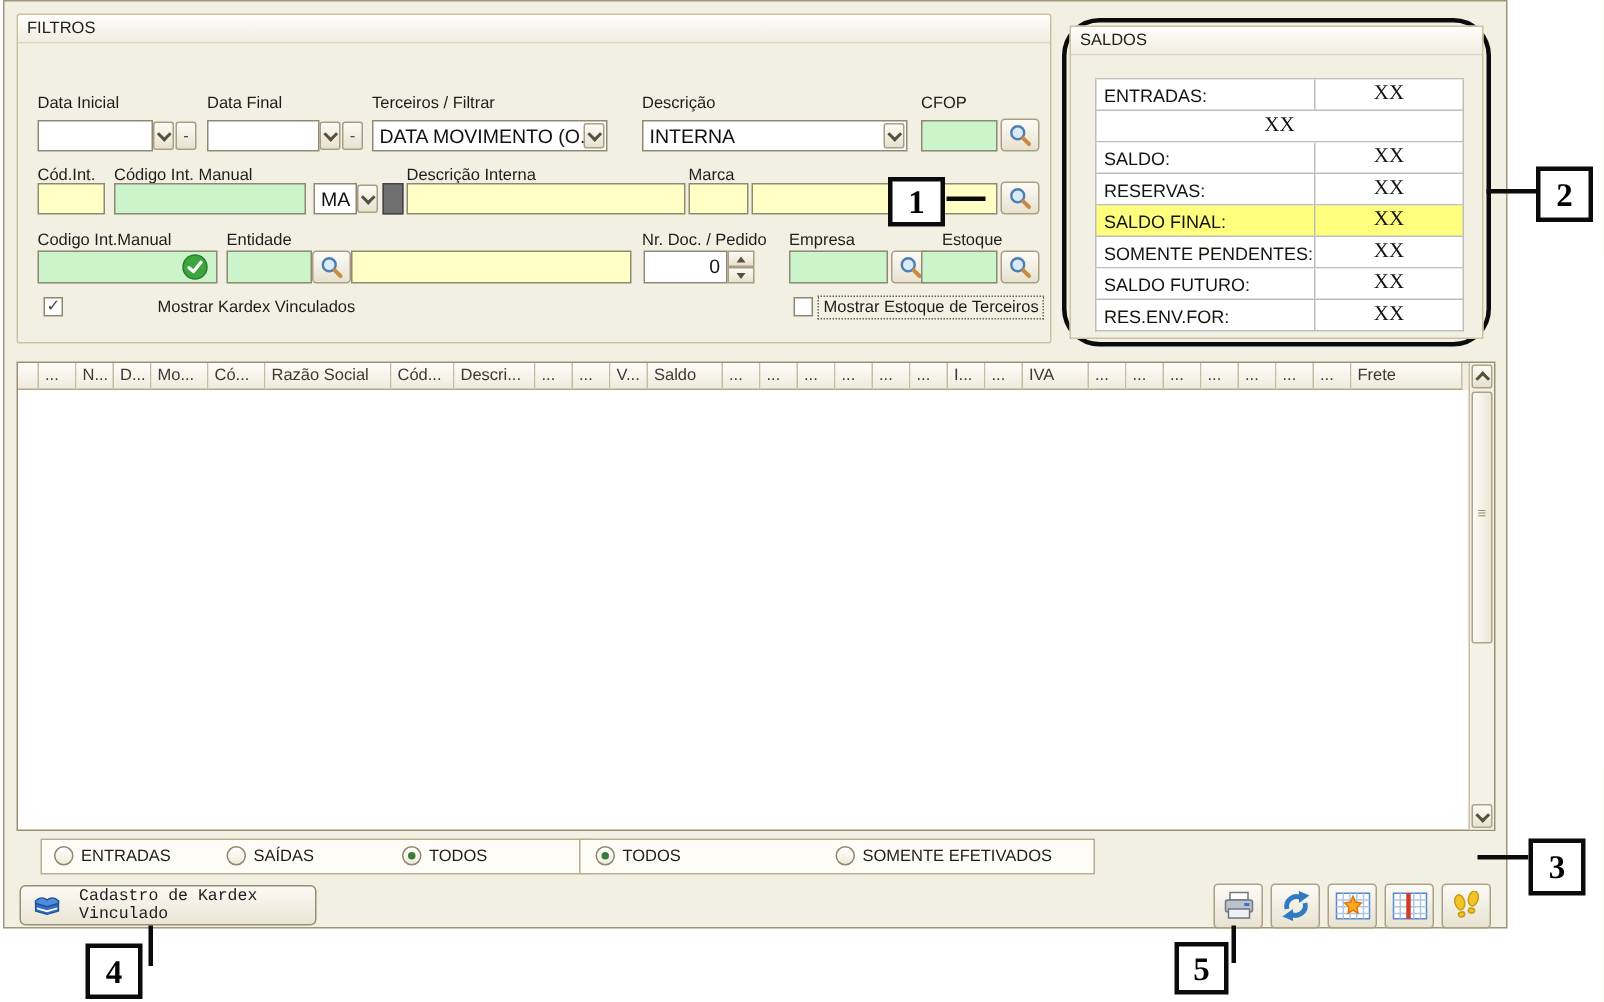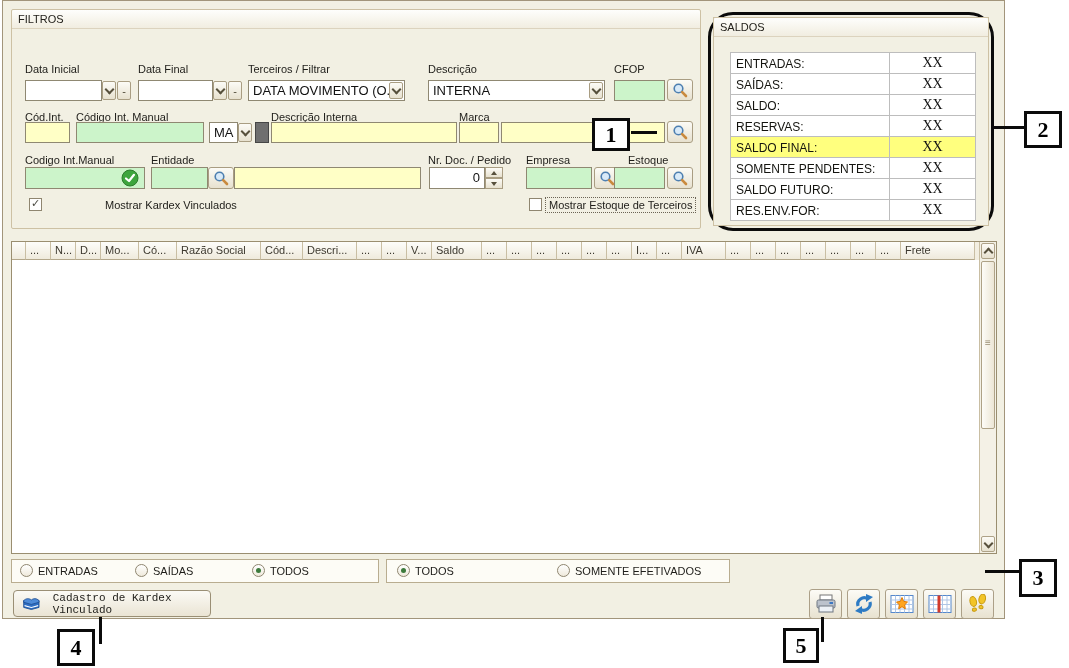--- a/index.html
+++ b/index.html
@@ -36,21 +36,21 @@
   .checkbox.checked::after{content:"\2713";position:absolute;left:1px;top:-2px;font-size:11px;font-weight:bold;color:#4A4A42;}
   .cblabel{position:absolute;font-size:11px;color:#1E1D19;white-space:nowrap;}
   .cblabel.focus{border:1px dotted #6B6455;padding:1px 3px;}
 
   
   .anno{position:absolute;border:3px solid #0B0B0B;box-sizing:border-box;background:transparent;}
   .saldos-gb{position:absolute;left:2px;top:2px;right:2px;bottom:2px;border:1px solid #CDC1A4;background:#F2F0E3;}
   .saldos-table{position:absolute;left:16px;top:34px;width:246px;border-top:1px solid #BDBDBD;}
   .srow{display:flex;height:21px;border:1px solid #BDBDBD;border-top:none;box-sizing:border-box;background:#fff;}
   .srow.hl{background:#FFFF7E;}
-  .srow .sl{width:159px;padding:4px 0 0 5px;font-size:12px;color:#14140F;border-right:1px solid #BDBDBD;box-sizing:border-box;white-space:nowrap;}
+  .srow .sl{width:146px;padding:4px 0 0 5px;font-size:12px;color:#14140F;border-right:1px solid #BDBDBD;box-sizing:border-box;white-space:nowrap;}
   .srow .sv{flex:1;text-align:center;font-family:"Liberation Serif","DejaVu Serif",serif;font-size:14px;padding-top:2px;color:#111;}
 
   
   .grid{position:absolute;left:8px;top:240px;width:986px;height:313px;background:#fff;border:1px solid #9A8E70;box-sizing:border-box;}
   .ghead{position:absolute;left:0;top:0;right:17px;height:18px;display:flex;overflow:hidden;background:#F2EEE1;}
   .gcol{flex:0 0 auto;height:18px;box-sizing:border-box;border-right:1px solid #C9BEA3;border-bottom:1px solid #B3A78B;background:linear-gradient(#FDFDFA,#EFEADC);font-size:11px;color:#3D392F;padding:2px 3px 0 4px;white-space:nowrap;overflow:hidden;}
   .vsb{position:absolute;right:0;top:0;bottom:0;width:17px;background:#F4F1E6;border-left:1px solid #C9BEA3;box-sizing:border-box;}
   .sbtn{position:absolute;left:1px;width:14px;height:16px;border:1px solid #AEA287;border-radius:2px;background:linear-gradient(#FCFBF6,#E7E1CF);display:flex;align-items:center;justify-content:center;box-sizing:border-box;}
   .thumb{position:absolute;left:1px;top:19px;width:14px;height:168px;border:1px solid #AEA287;border-radius:2px;background:linear-gradient(90deg,#FDFCF8,#ECE6D5);box-sizing:border-box;}
   .thumb::after{content:"\2261";position:absolute;left:3px;top:75px;font-size:10px;color:#998D72;}
@@ -224,21 +224,20 @@
 
   <div class="anno" style="left:705px;top:11px;width:286px;height:219px;border-radius:25px;">
     <div class="saldos-gb">
       <div class="gb-header">SALDOS</div>
       <div class="saldos-table">
           <div class="srow">
             <div class="sl">ENTRADAS:</div>
             <div class="sv">XX</div>
           </div>
           <div class="srow">
-            <div class="sl">SAÍDAS:</div>
             <div class="sv">XX</div>
           </div>
           <div class="srow">
             <div class="sl">SALDO:</div>
             <div class="sv">XX</div>
           </div>
           <div class="srow">
             <div class="sl">RESERVAS:</div>
             <div class="sv">XX</div>
           </div>
@@ -299,21 +298,21 @@
       <div class="sbtn" style="top:1px;">
           <span class="chev up"></span>
         </div>
       <div class="thumb"></div>
       <div class="sbtn" style="bottom:1px;">
           <span class="chev" style="margin-top:-2px;"></span>
         </div>
     </div>
   </div>
 
-  <div class="rbox" id="rg1" style="left:8px;width:368px;">
+  <div class="rbox" id="rg1" style="left:24px;width:368px;">
       <div class="radio-item">
         <span class="rc"></span>
         <span>ENTRADAS</span>
       </div>
       <div class="radio-item">
         <span class="rc"></span>
         <span>SAÍDAS</span>
       </div>
       <div class="radio-item">
         <span class="rc on"></span>

